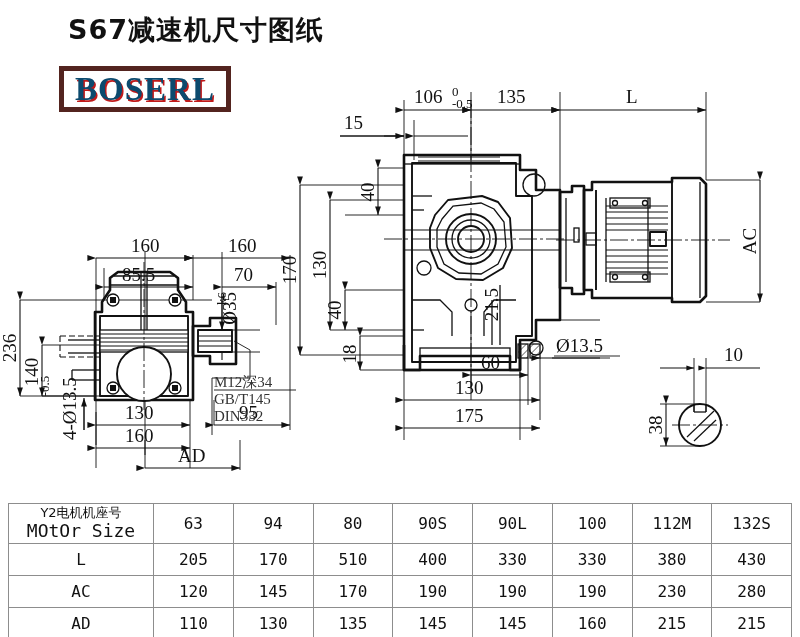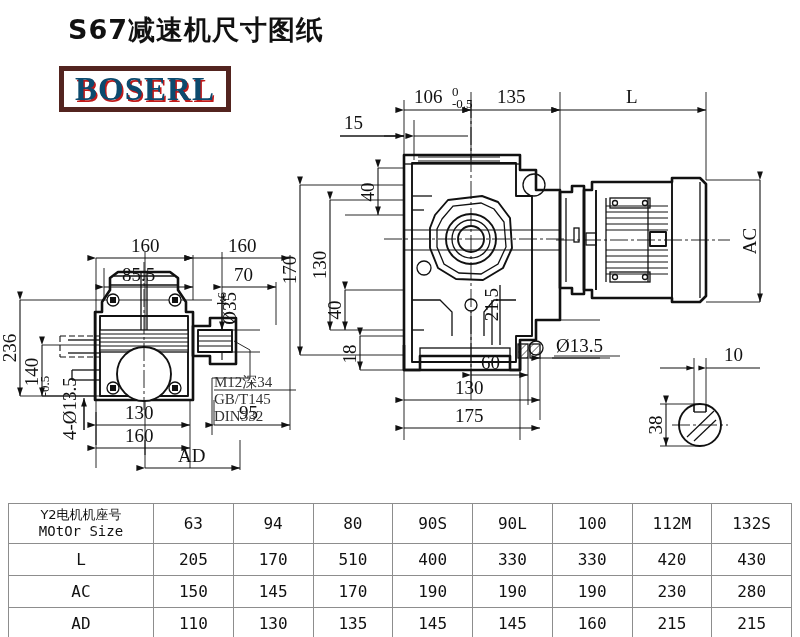--- a/index.html
+++ b/index.html
@@ -20,21 +20,21 @@
   #drawing{left:0;top:0;width:800px;height:500px;}
   
   #spec-table{left:8px;top:503px;width:784px;border-collapse:collapse;
               table-layout:fixed;}
   #spec-table td{border:1.5px solid #8d8d8d;text-align:center;
                  font-family:"DejaVu Sans Mono",monospace;font-size:16px;
                  height:31px;padding:0;color:#111;}
   #spec-table tr:first-child td{height:39px;}
   #spec-table td.hdr{font-size:15px;line-height:1.15;}
   #spec-table td.hdr .l1{display:block;font-family:"DejaVu Sans",sans-serif;font-size:13px;}
-  #spec-table td.hdr .l2{display:block;font-family:"DejaVu Sans Mono",monospace;font-size:14px;}
+  #spec-table td.hdr .l2{display:block;font-family:"DejaVu Sans Mono",monospace;font-size:18px;}
   #spec-table col.c0{width:145px;}
 </style>
 </head>
 <body>
 
 <div class="abs" id="title">S67减速机尺寸图纸</div>
 
 <div class="abs" id="logo-box">
   <div id="logo-text">BOSERL</div>
 </div>
@@ -432,26 +432,26 @@
       <td>132S</td>
     </tr>
     <tr>
       <td>L</td>
       <td>205</td>
       <td>170</td>
       <td>510</td>
       <td>400</td>
       <td>330</td>
       <td>330</td>
-      <td>420</td>
+      <td>380</td>
       <td>430</td>
     </tr>
     <tr>
       <td>AC</td>
-      <td>150</td>
+      <td>120</td>
       <td>145</td>
       <td>170</td>
       <td>190</td>
       <td>190</td>
       <td>190</td>
       <td>230</td>
       <td>280</td>
     </tr>
     <tr>
       <td>AD</td>

